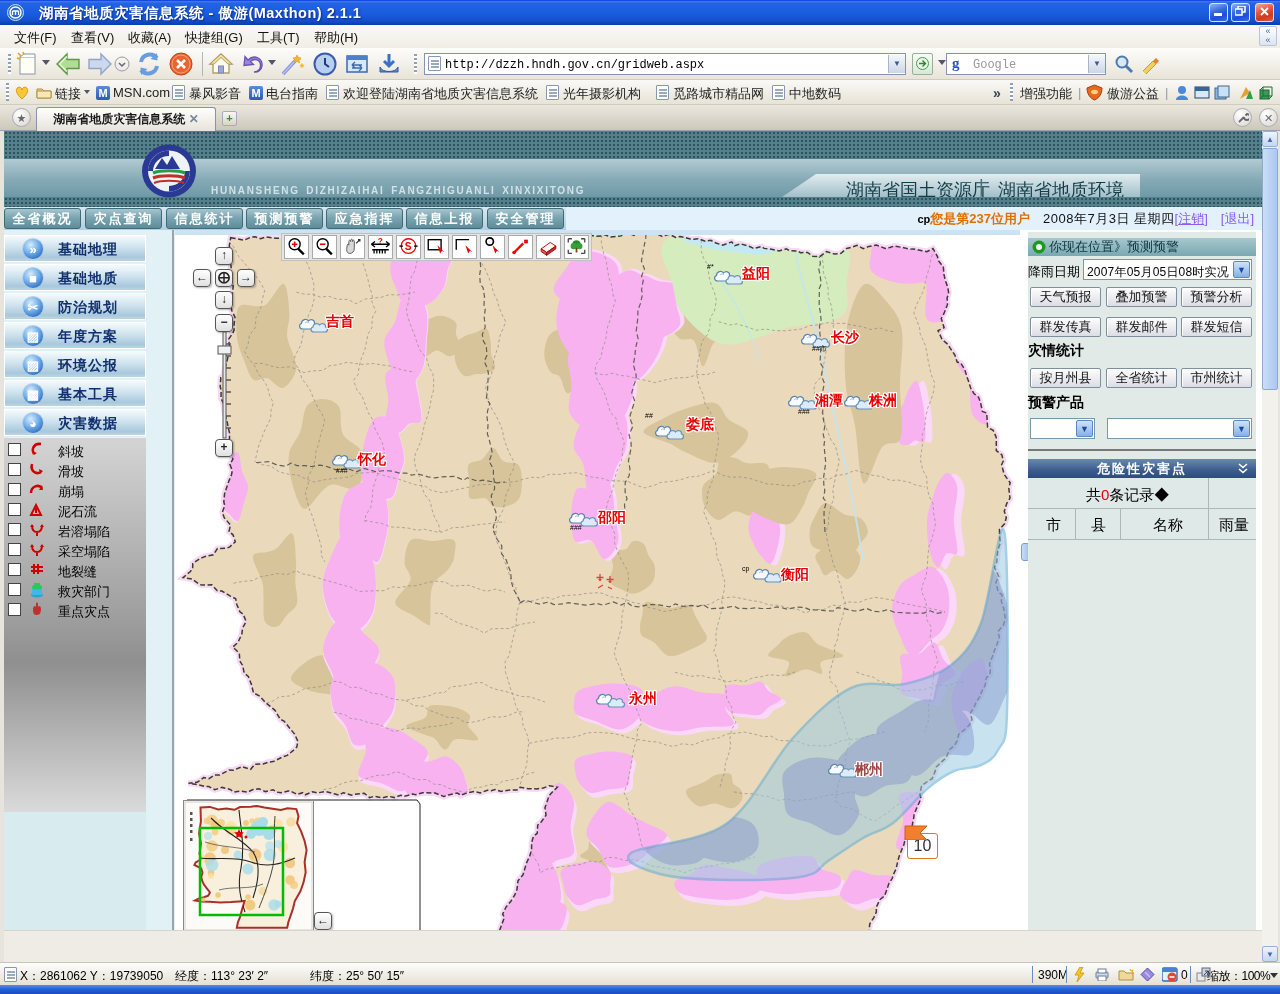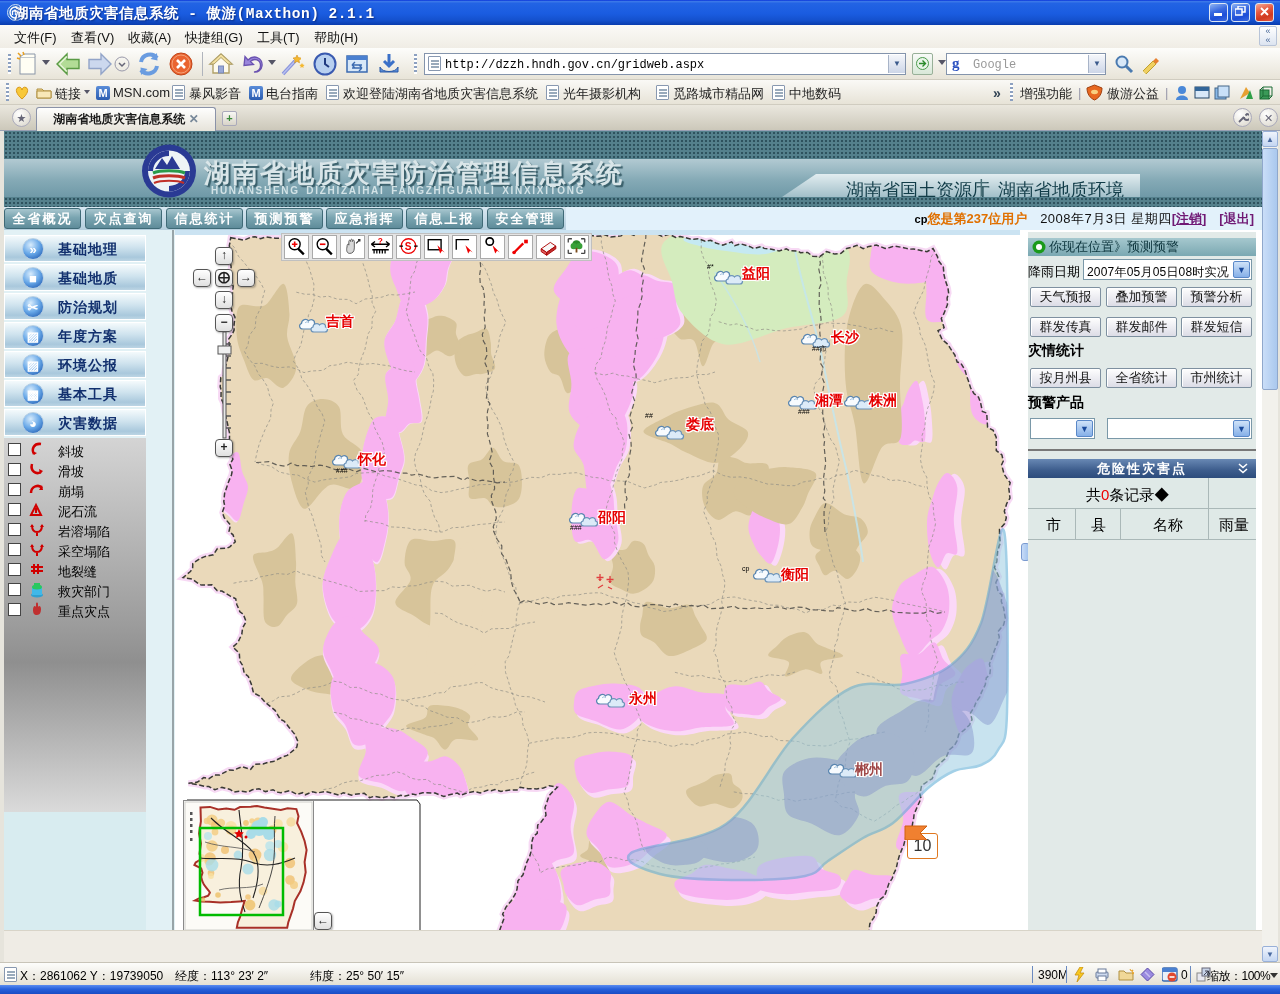--- a/index.html
+++ b/index.html
@@ -1,21 +1,21 @@
 <!DOCTYPE html>
 <html><head><meta charset="utf-8"><style>
 *{margin:0;padding:0;box-sizing:border-box;}
 html,body{width:1280px;height:994px;overflow:hidden;font-family:"Liberation Sans",sans-serif;}
 #win{position:relative;width:1280px;height:994px;background:#ece9e2;overflow:hidden;}
 .abs{position:absolute;}
 
 #titlebar{position:absolute;left:0;top:0;width:1280px;height:25px;
 background:linear-gradient(180deg,#0831d9 0%,#3a77e8 6%,#2263e4 14%,#1a5ce0 55%,#1450cc 82%,#0a3cae 100%);}
-#titletext{position:absolute;left:14px;top:4px;color:#fff;font-weight:bold;font-size:14.5px;
-text-shadow:1px 1px 2px #0a2a80;letter-spacing:0.5px;font-family:Liberation Mono, monospace;}
+#titletext{position:absolute;left:39px;top:4px;color:#fff;font-weight:bold;font-size:14.5px;
+text-shadow:1px 1px 2px #0a2a80;letter-spacing:0.5px;}
 .winbtn{position:absolute;top:3px;width:19px;height:19px;border-radius:3px;border:1px solid #dce6f4;
 background:linear-gradient(160deg,#8fb4f4,#3a6ae0 40%,#1d4ed8 70%,#3a6ae0);color:#fff;font-size:10px;line-height:17px;text-align:center;font-weight:bold;}
 #btnclose{background:linear-gradient(160deg,#f4a894,#e65840 40%,#d03a20 70%,#e65840);}
 
 #menubar{position:absolute;left:0;top:25px;width:1280px;height:38px;
 background:linear-gradient(180deg,#fbfaf7,#e9e5da);border-bottom:1px solid #d4d0c4;font-size:13px;color:#111;}
 #menubar span{position:absolute;top:4px;}
 
 #toolbar{position:absolute;left:0;top:48px;width:1280px;height:32px;
 background:linear-gradient(180deg,#fdfdfb,#e8e4d8);border-bottom:1px solid #d0ccc0;}
@@ -51,21 +51,21 @@
 #trap{position:absolute;left:782px;top:174px;width:358px;height:23px;
 background:linear-gradient(180deg,#e2edf0,#a2bfc9);
 clip-path:polygon(34px 0,100% 0,100% 100%,0 100%);font-size:18px;color:#113c48;}
 
 #navbar{position:absolute;left:4px;top:207px;width:1258px;height:23px;background:linear-gradient(180deg,#d8e8f2,#b4cedd);}
 .navbtn{position:absolute;top:208px;height:21px;border:1px solid #3f6a77;border-radius:3px;
 background:linear-gradient(180deg,#a8c6cf,#7aa5b1 45%,#5f8c9a);color:#fff;font-weight:bold;font-size:13px;
 text-align:center;line-height:19px;letter-spacing:2px;}
 #userstrip{position:absolute;left:566px;top:207px;width:696px;height:23px;background:#e2f1fb;
 font-size:13px;color:#111;text-align:right;padding-right:8px;line-height:23px;white-space:nowrap;}
-#userstrip .or{color:#701a75;font-weight:bold;}
+#userstrip .or{color:#8b5cf6;}
 #userstrip b{color:#e07000;}
 
 #contentbg{position:absolute;left:4px;top:230px;width:1258px;height:700px;background:#fff;}
 #sidebarbg{position:absolute;left:4px;top:230px;width:171px;height:700px;background:#e2f1f5;}
 
 .sbar{position:absolute;left:4px;width:142px;height:27px;border:1px solid #fff;
 background:linear-gradient(180deg,#f4fafc,#cfe3ee 45%,#a9c8dc 85%,#bcd5e4);}
 .sbar .t{position:absolute;left:53px;top:5px;font-size:14px;font-weight:bold;color:#12306e;letter-spacing:1px;}
 .sico{position:absolute;left:17px;top:2px;width:22px;height:22px;border-radius:50%;
 background:radial-gradient(circle at 38% 30%,#d8ecfc,#68a8e8 48%,#2a66b8 85%);border:1px solid #b8d0e4;color:#fff;font-size:13px;text-align:center;line-height:21px;font-weight:bold;}
@@ -308,21 +308,20 @@
 <svg class="abs" style="left:140px;top:143px;" width="58" height="56" viewBox="0 0 58 56">
   <ellipse cx="29" cy="28" rx="27" ry="26.5" fill="#2a3a94"></ellipse>
   <ellipse cx="29" cy="28" rx="21" ry="20.5" fill="#eef4f6"></ellipse>
   <path d="M8 28 A21 21 0 0 1 29 7.5 L29 13 A16 15 0 0 0 13 28 Z" fill="#2a3a94"></path>
   <path d="M50 28 A21 21 0 0 1 29 48.5 L29 43 A16 15 0 0 0 45 28 Z" fill="#2a3a94"></path>
   <path d="M15 26 L22 15 L27 22 L32 13 L40 26 Z" fill="#2a3a94"></path>
   <path d="M13 30 C20 27 38 27 45 30" stroke="#2a9a4a" stroke-width="3" fill="none"></path>
   <path d="M13 35 C20 32 38 32 45 35" stroke="#c03028" stroke-width="3" fill="none"></path>
   <path d="M14 40 C21 37 37 37 44 40" stroke="#c03028" stroke-width="2.2" fill="none"></path>
 </svg>
-<div id="hdrtitle">湖南省地质灾害防治管理信息系统</div>
 <div id="hdrsub">HUNANSHENG DIZHIZAIHAI FANGZHIGUANLI XINXIXITONG</div>
 <div id="trap">
   <span class="abs" style="left:64px;top:4px;">湖南省国土资源厅</span>
   <span class="abs" style="left:197px;top:2px;color:#4a7078;">|</span>
   <span class="abs" style="left:216px;top:4px;">湖南省地质环境监测总站</span>
 </div>
 <div id="navbar"></div>
 <div class="navbtn" style="left:4px;width:77px;">全省概况</div>
 <div class="navbtn" style="left:85px;width:77px;">灾点查询</div>
 <div class="navbtn" style="left:166px;width:77px;">信息统计</div>

